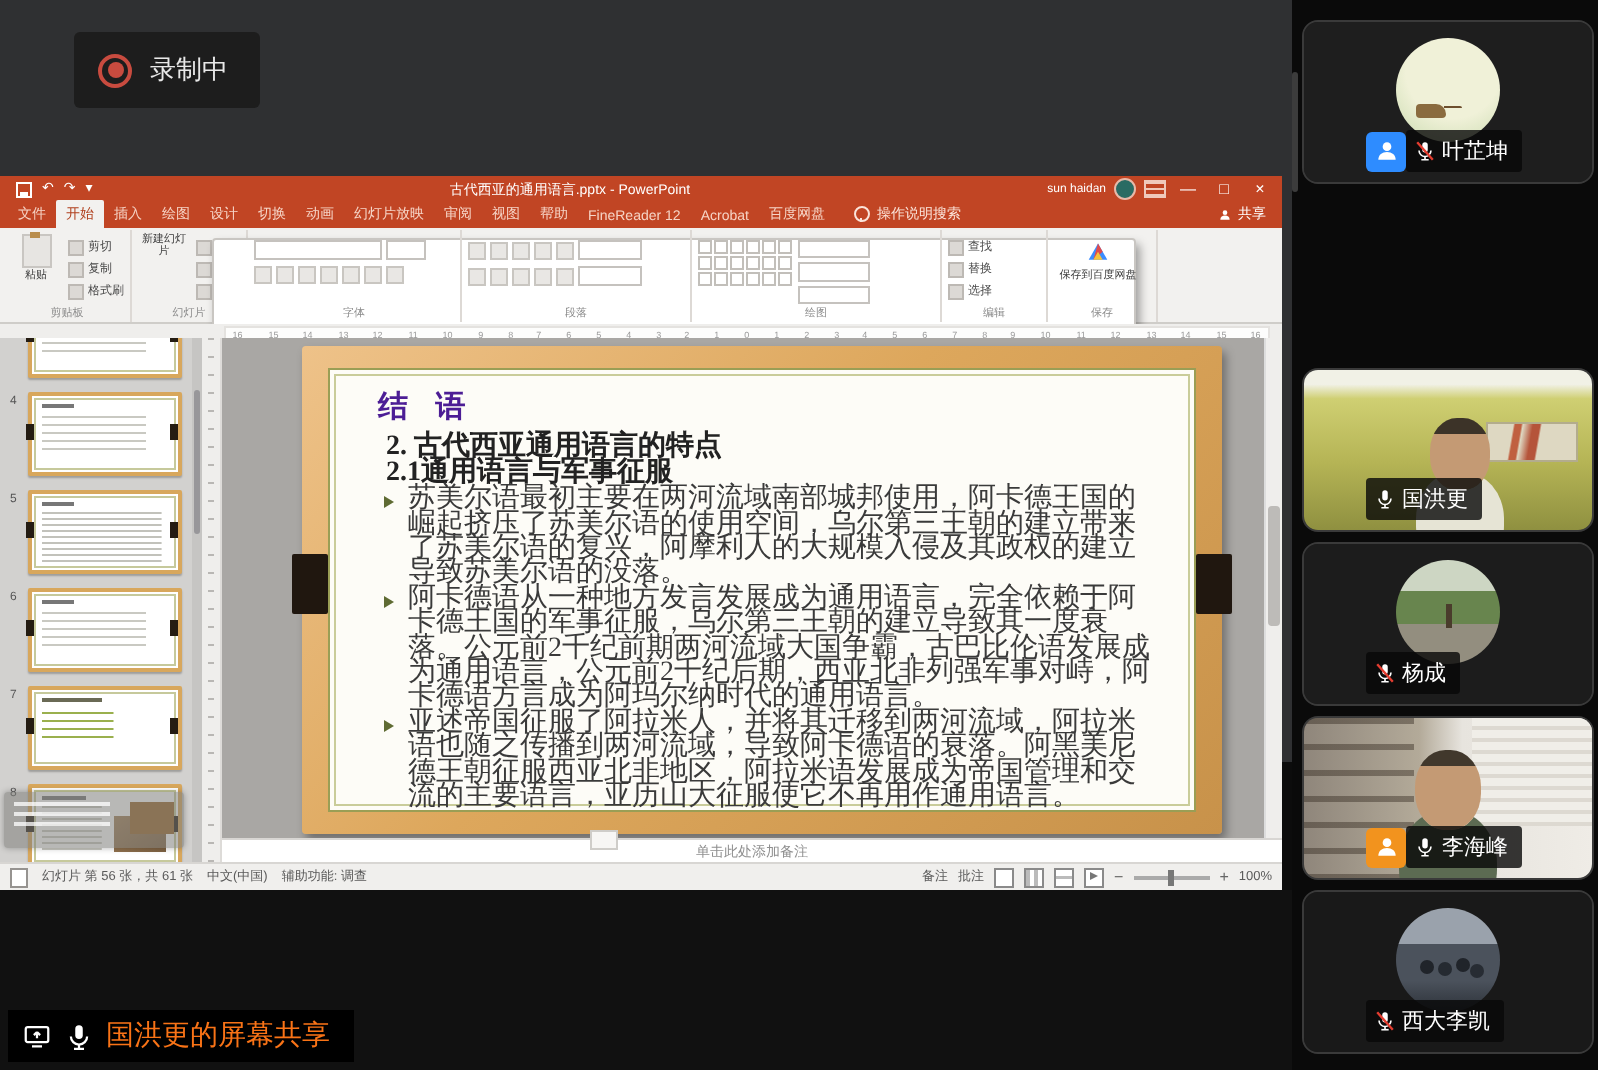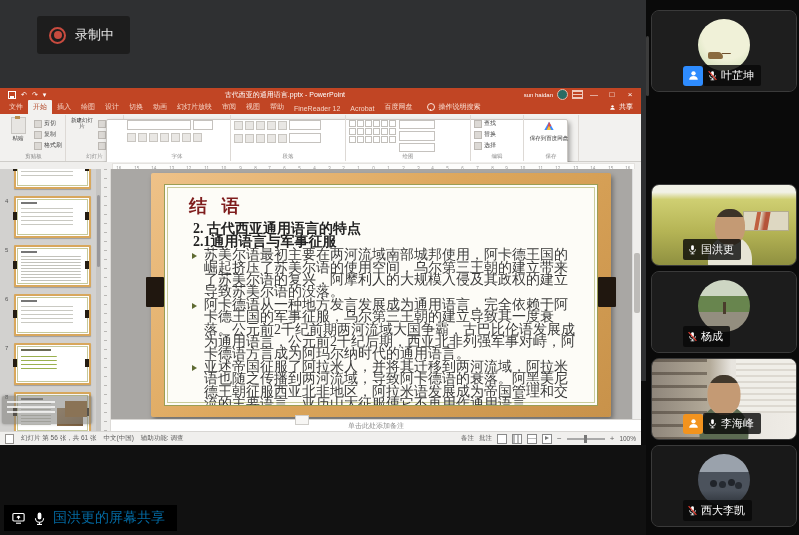--- a/index.html
+++ b/index.html
@@ -110,22 +110,22 @@
   .notes-handle{position:absolute;left:184px;top:-5px;width:12px;height:8px;background:#f7f6f4;border:1px solid #cfcdc9;}
 
   
   .slide{position:absolute;left:40px;top:4px;width:460px;height:244px;
          background:linear-gradient(135deg,#eec289 0%,#dda75c 45%,#c8924a 100%);
          border-radius:2px;box-shadow:2px 3px 5px rgba(0,0,0,.35);}
   .clipL,.clipR{position:absolute;top:104px;width:18px;height:30px;background:#20170f;border-radius:1px;}
   .clipL{left:-5px;}.clipR{right:-5px;}
   .slide-inner{position:absolute;inset:11px 13px;background:#fdfcf7;border:1px solid #9a9e55;box-shadow:inset 0 0 0 2px #fdfcf7, inset 0 0 0 3px #c9cc9a;
                padding:9px 22px 6px 24px;overflow:hidden;}
-  .slide-title{font-family:"Liberation Serif","DejaVu Serif",serif;font-size:18px;font-weight:700;
-               letter-spacing:5px;color:#7f1d1d;margin-bottom:5px;}
+  .slide-title{font-family:"Liberation Serif","DejaVu Serif",serif;font-size:15px;font-weight:700;
+               letter-spacing:5px;color:#4c1d95;margin-bottom:5px;}
   .slide-body{font-family:"Liberation Serif","DejaVu Serif",serif;color:#3a3a3a;}
   .block{font-size:14px;line-height:12.2px;margin:1px 0;}
   .block.heading{font-weight:700;color:#222;padding-left:4px;}
   .block.bullet{position:relative;padding-left:15px;}
   .block.bullet::before{content:"";position:absolute;left:3px;top:3.5px;width:0;height:0;
      border-left:5px solid #5f6b33;border-top:3px solid transparent;border-bottom:3px solid transparent;}
 
   
   .statusbar{position:absolute;left:0;right:0;bottom:0;height:13px;background:#f0efed;border-top:1px solid #d8d6d3;
              display:flex;align-items:center;font-size:6.5px;color:#5a5a5a;padding:0 5px;gap:7px;white-space:nowrap;}
@@ -137,21 +137,21 @@
   .viewbox.show{background:#fff;position:relative;}
   .viewbox.show::after{content:"";position:absolute;left:2px;top:1.5px;border-left:4px solid #777;
      border-top:2.5px solid transparent;border-bottom:2.5px solid transparent;}
   .zoomtrack{width:38px;height:2px;background:#aaa;position:relative;}
   .zoomtrack i{position:absolute;left:17px;top:-3px;width:3px;height:8px;background:#777;}
   .zpm{font-size:8px;color:#666;}
 
   
   .share-banner{left:4px;top:505px;background:#000;display:flex;align-items:center;gap:6px;padding:4px 12px 4px 7px;}
   .share-banner svg{width:15px;height:15px;}
-  .share-banner span{color:#0369a1;font-size:14px;}
+  .share-banner span{color:#f97316;font-size:14px;}
 
   
   .sidebar{left:646px;top:0;width:153px;height:535px;background:#0a0a0a;}
   .side-sb{position:absolute;left:0;top:36px;width:3px;height:60px;background:#3c3c3c;border-radius:2px;}
   .tile{position:absolute;left:5px;width:146px;height:82px;background:#1f1f1f;border:1px solid #3a3a3a;
         border-radius:8px;overflow:hidden;box-sizing:border-box;}
   .tile.active{border:2px solid #23c552;}
   .video{position:absolute;inset:0;background:#1e1e1e;}
   .video i.fx{position:absolute;}
 

